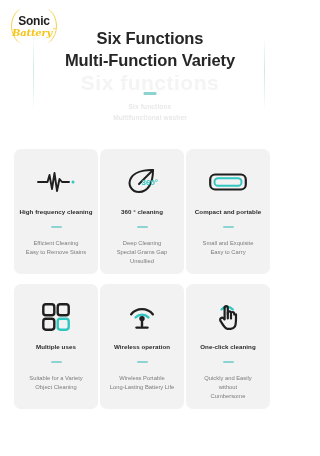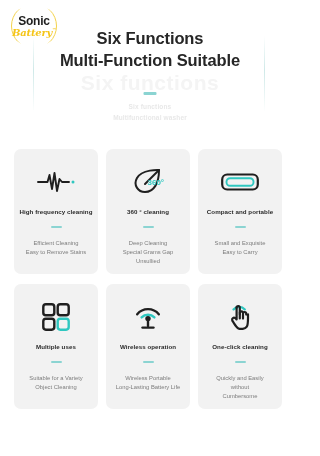--- a/index.html
+++ b/index.html
@@ -132,21 +132,21 @@
 
   
   .grid {
     position: absolute;
     left: 14px;
     top: 149px;
     width: 272px;
     display: grid;
     grid-template-columns: repeat(3, 84px);
     grid-template-rows: repeat(2, 125px);
-    gap: 10px 8px;
+    gap: 10px 2px;
   }
   .card {
     background: #f2f2f2;
     border-radius: 7px;
     display: flex;
     flex-direction: column;
     align-items: center;
     padding-top: 17px;
   }
   .icon-wrap {
@@ -188,21 +188,21 @@
   <div class="logo">
     <div class="logo-top">Sonic</div>
     <div class="logo-bottom"><span>Battery</span><span class="logo-tm">™</span></div>
   </div>
 
   <div class="vrule left"></div>
   <div class="vrule right"></div>
 
   <div class="header">
     <div class="title-line">Six Functions</div>
-    <div class="title-line">Multi-Function Suitable</div>
+    <div class="title-line">Multi-Function Variety</div>
   </div>
 
   <div class="ghost">Six functions</div>
 
   <div class="sub-dash"></div>
 
   <div class="subtitle">
     <div>Six functions</div>
     <div>Multifunctional washer</div>
   </div>

